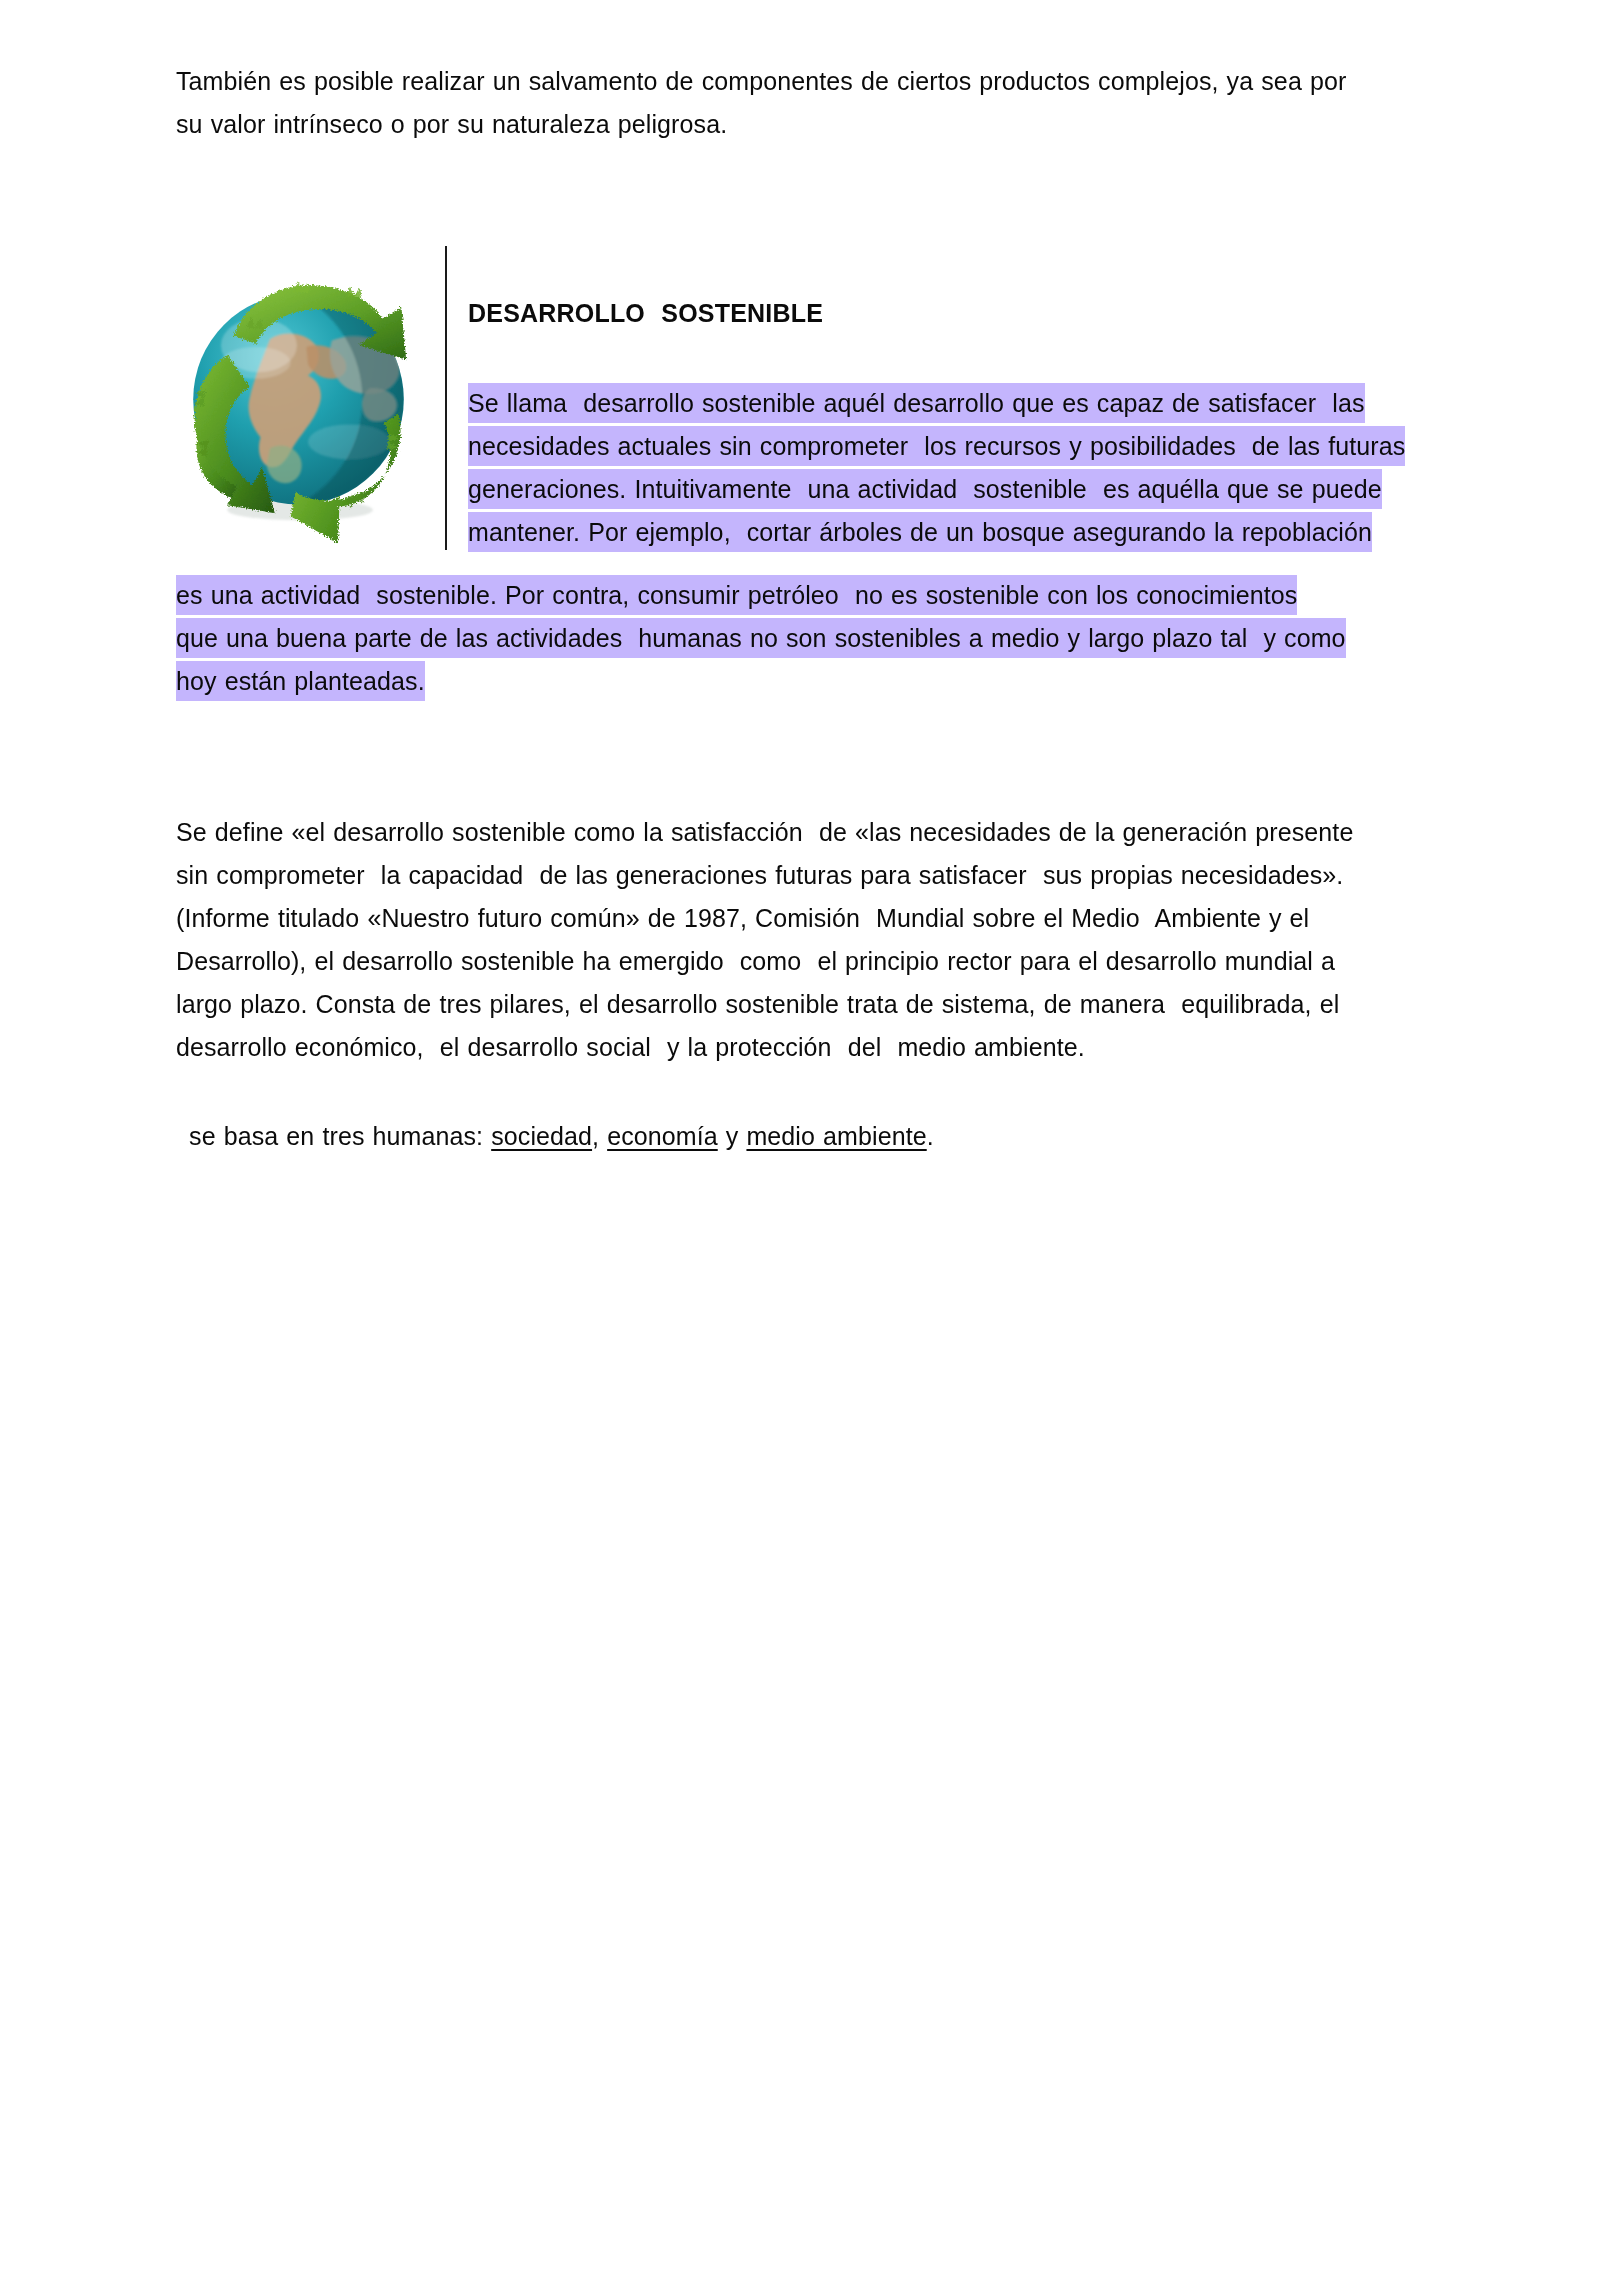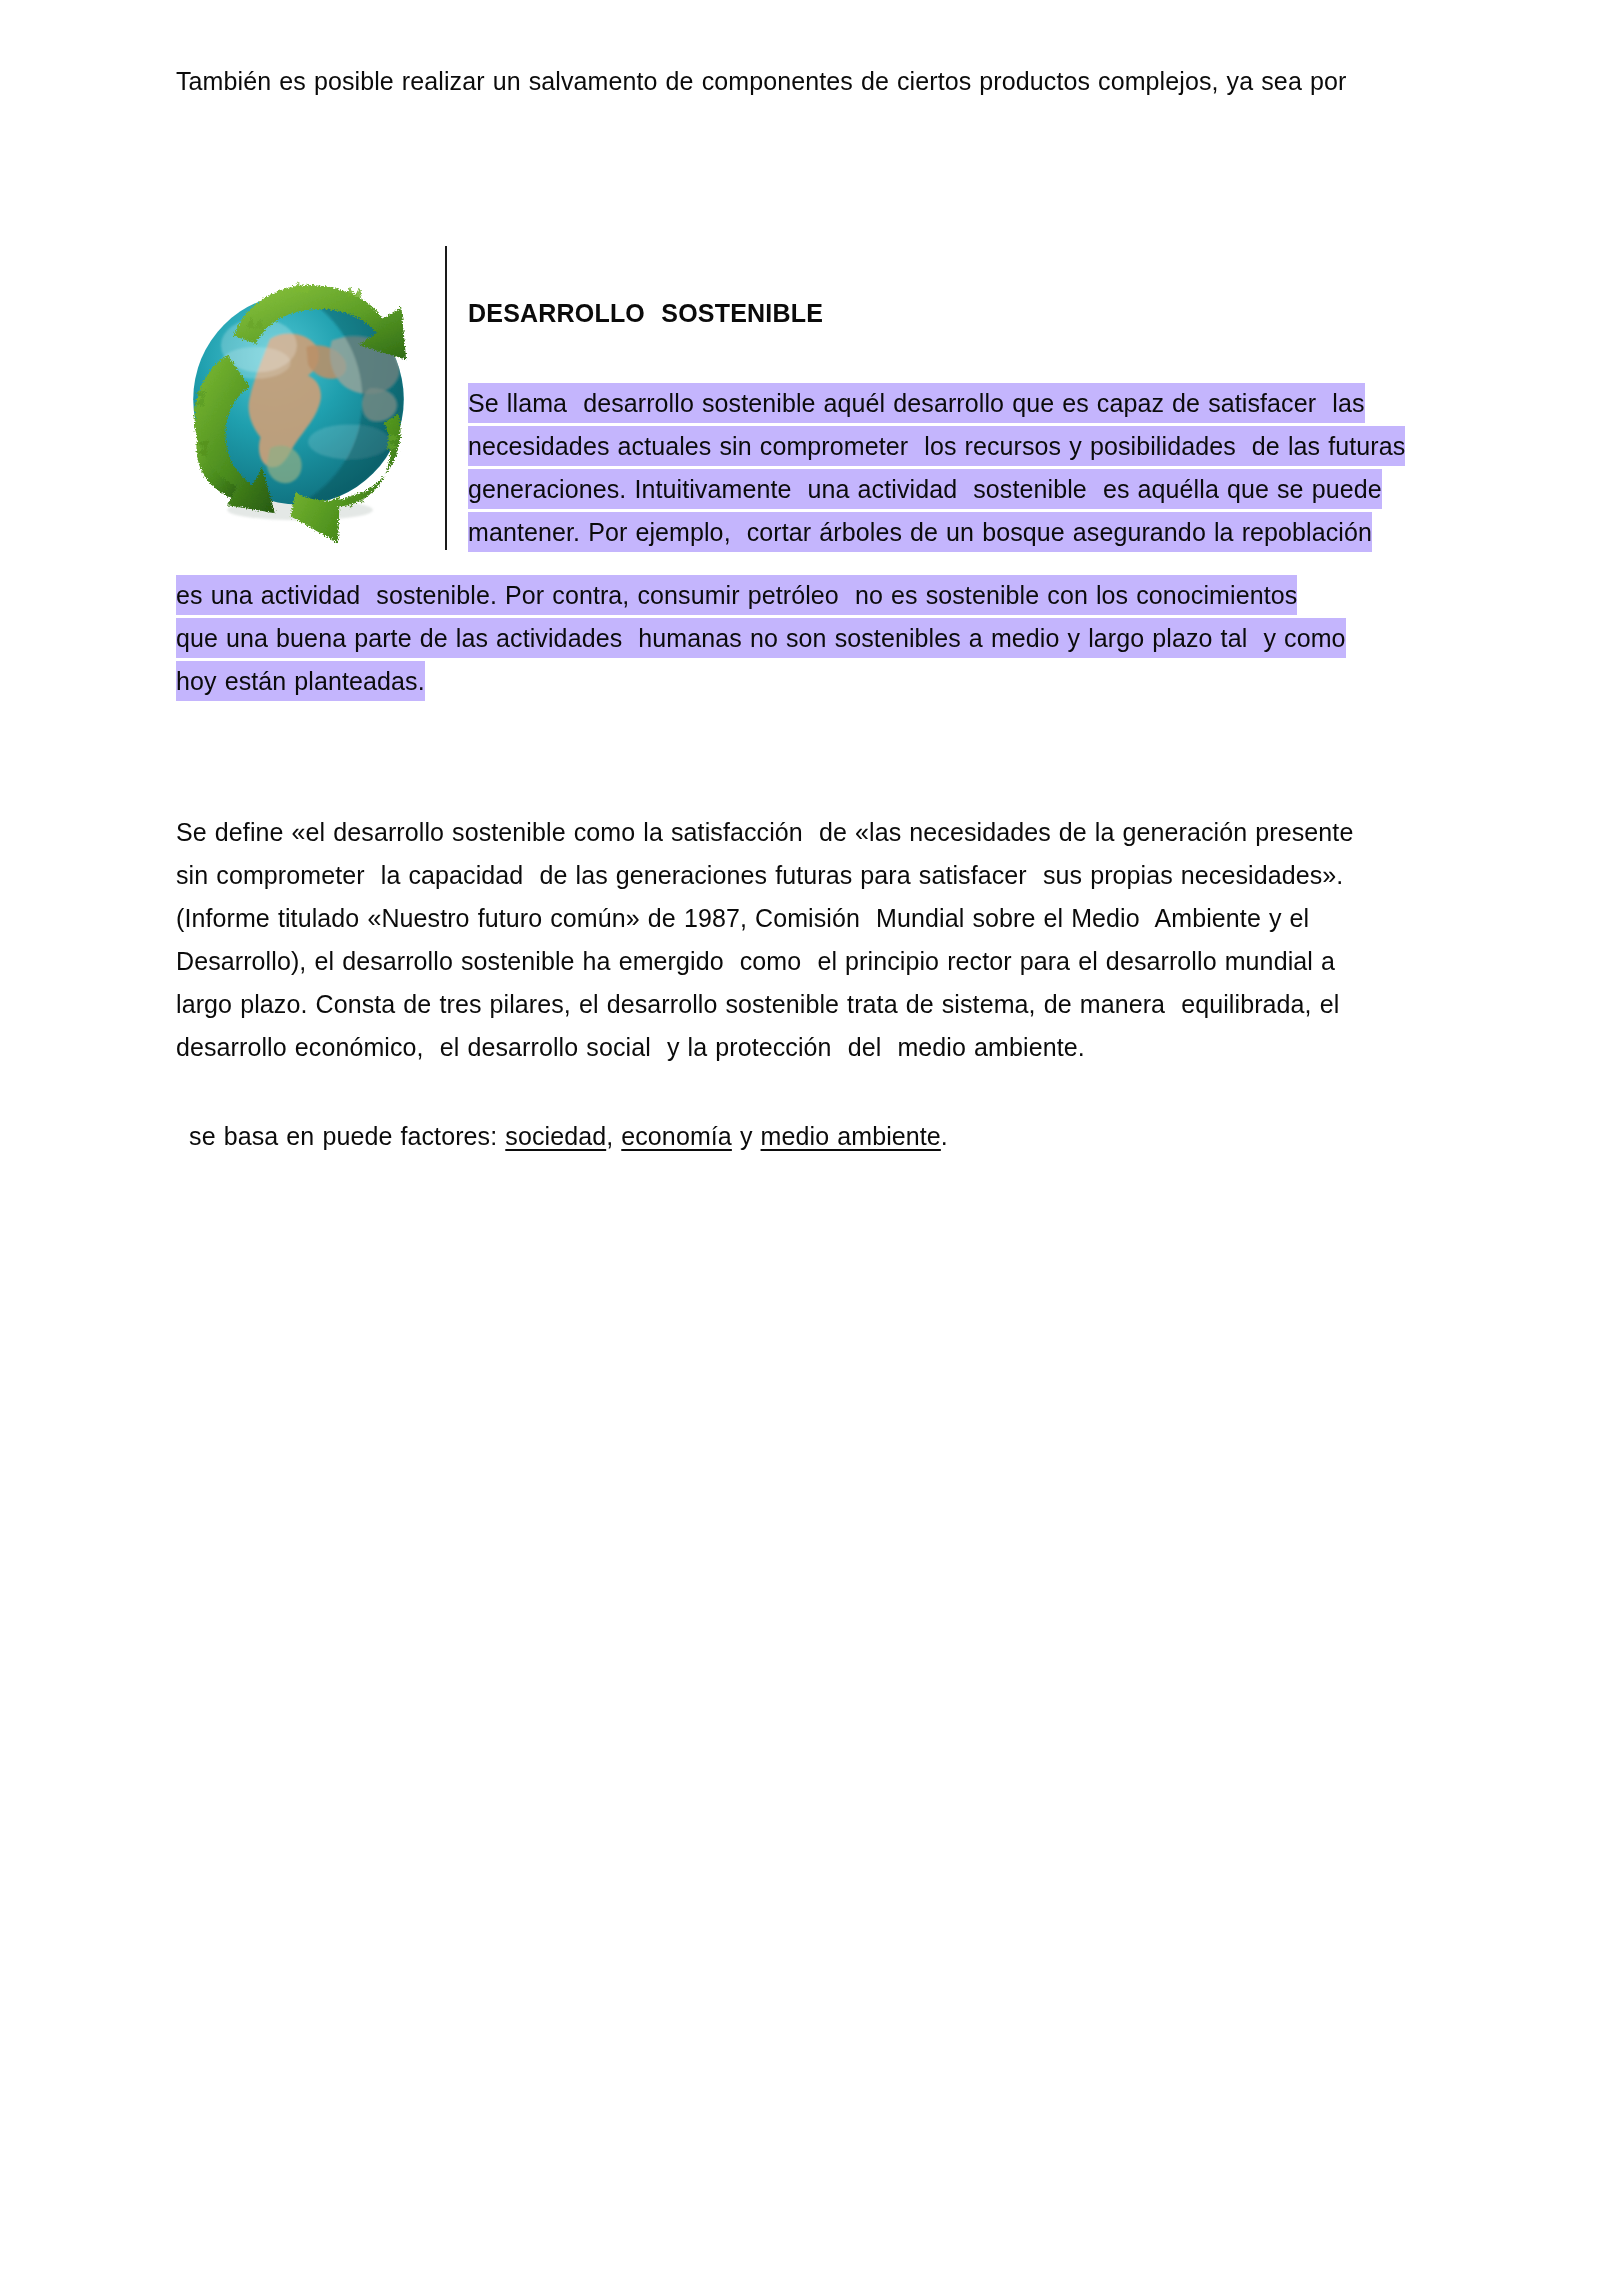--- a/index.html
+++ b/index.html
@@ -157,20 +157,21 @@
   }
 </style>
 </head>
 <body>
 
 <div id="page">
 
   <div id="para-intro" class="doc-body">
     <div class="para">
       <span class="line">También es posible realizar un salvamento de componentes de ciertos productos complejos, ya sea por</span>
+      <span class="line">su valor intrínseco o por su naturaleza peligrosa.</span>
     </div>
   </div>
 
   <div id="figure-block">
 
     <div id="globe-figure">
       <svg viewBox="0 0 372 384" xmlns="http://www.w3.org/2000/svg" role="img" aria-label="globo terráqueo reciclaje">
         <defs>
           <radialGradient id="oceanGrad" cx="38%" cy="30%" r="78%">
             <stop offset="0%" stop-color="#4fc7d4"></stop>
@@ -288,20 +289,20 @@
       <span class="line">sin comprometer  la capacidad  de las generaciones futuras para satisfacer  sus propias necesidades».</span>
       <span class="line">(Informe titulado «Nuestro futuro común» de 1987, Comisión  Mundial sobre el Medio  Ambiente y el</span>
       <span class="line">Desarrollo), el desarrollo sostenible ha emergido  como  el principio rector para el desarrollo mundial a</span>
       <span class="line">largo plazo. Consta de tres pilares, el desarrollo sostenible trata de sistema, de manera  equilibrada, el</span>
       <span class="line">desarrollo económico,  el desarrollo social  y la protección  del  medio ambiente.</span>
     </div>
   </div>
 
   <div id="para-factores">
     <div class="para">
-      <span class="line"><span> se basa en puede factores: </span><span class="u">sociedad</span><span>, </span><span class="u">economía</span><span> y </span><span class="u">medio ambiente</span><span>.</span></span>
+      <span class="line"><span> se basa en tres humanas: </span><span class="u">sociedad</span><span>, </span><span class="u">economía</span><span> y </span><span class="u">medio ambiente</span><span>.</span></span>
     </div>
   </div>
 
   <div id="page-edge"></div>
 
 </div>
 
 
 </body></html>

